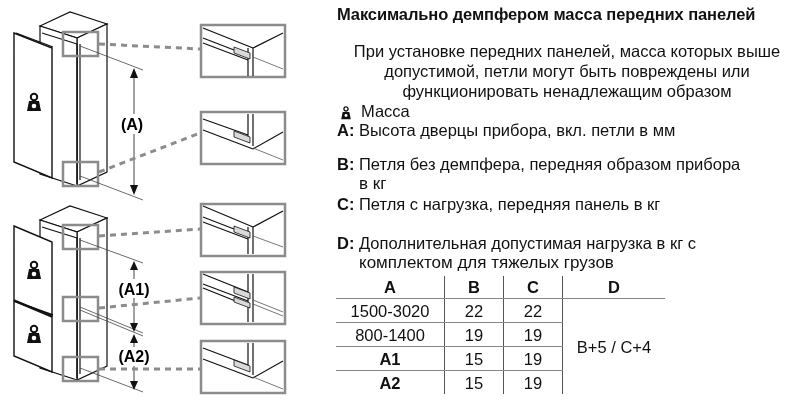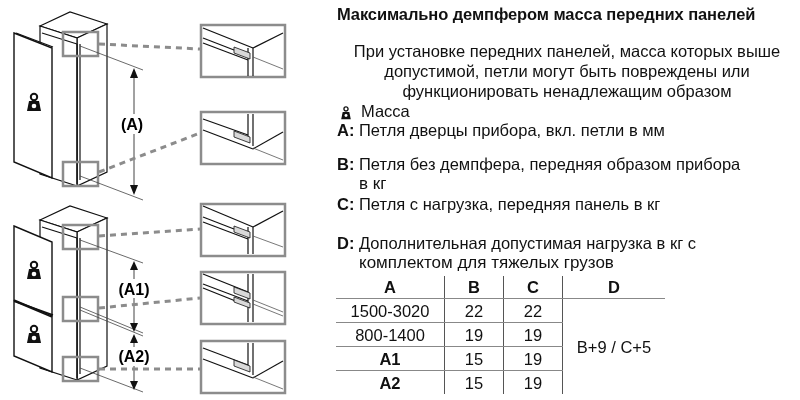--- a/index.html
+++ b/index.html
@@ -187,21 +187,21 @@
     <svg class="weight-ic" viewBox="-8 -11 16 19">
       <circle cx="0" cy="-7" r="2.8" fill="none" stroke="#111" stroke-width="1.8"></circle>
       <path d="M-6.5,7 L-4.5,-3 L4.5,-3 L6.5,7 Z" fill="#111"></path>
       <circle cx="0" cy="2" r="2" fill="#fff"></circle>
     </svg>
     <span>Масса</span>
   </div>
 
   <div class="legend-row" style="top:120px;">
     <span class="legend-key">A:</span>
-    <span class="legend-val">Петля дверцы прибора, вкл. петли в мм</span>
+    <span class="legend-val">Высота дверцы прибора, вкл. петли в мм</span>
   </div>
 
   <div class="legend-row" style="top:154px;">
     <span class="legend-key">B:</span>
     <span class="legend-val">Петля без демпфера, передняя образом прибора</span>
   </div>
   <div class="cont" style="top:174px;">в кг</div>
 
   <div class="legend-row" style="top:194px;">
     <span class="legend-key">C:</span>
@@ -222,21 +222,21 @@
       <th class="c2">B</th>
       <th class="c3">C</th>
       <th class="c4" style="border-bottom:1.5px solid #888 !important;">D</th>
     </tr>
   </thead>
   <tbody>
     <tr class="r">
       <td class="c1">1500-3020</td>
       <td class="c2">22</td>
       <td class="c3">22</td>
-      <td class="c4" rowspan="4">B+9 / C+5</td>
+      <td class="c4" rowspan="4">B+5 / C+4</td>
     </tr>
     <tr class="r">
       <td class="c1">800-1400</td>
       <td class="c2">19</td>
       <td class="c3">19</td>
     </tr>
     <tr class="r">
       <td class="c1 bold">A1</td>
       <td class="c2">15</td>
       <td class="c3">19</td>

